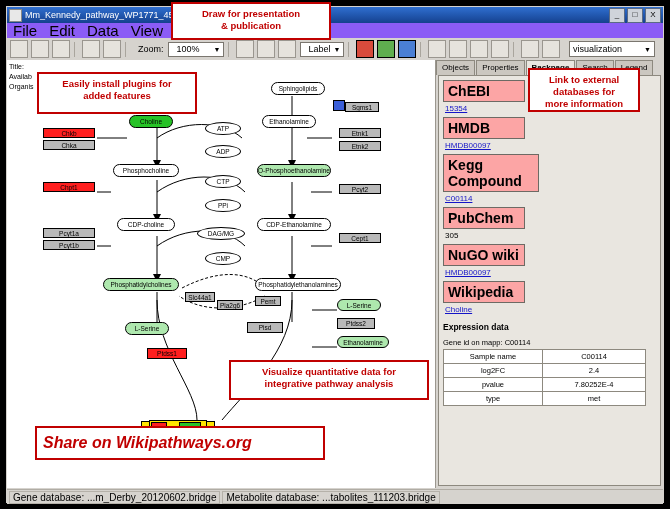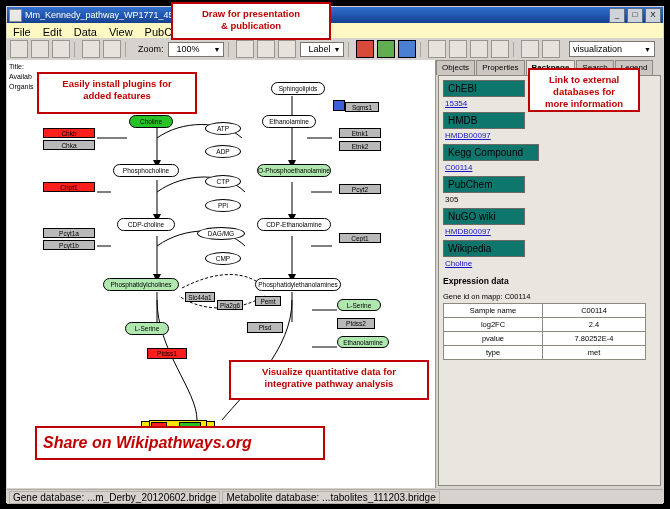--- a/index.html
+++ b/index.html
@@ -9,22 +9,22 @@
   
   .titlebar{position:absolute;left:1px;top:1px;width:656px;height:16px;
     background:linear-gradient(#2f6fd0,#15418f);color:#fff;font-size:9px;display:flex;align-items:center;}
   .titlebar .ticon{width:11px;height:11px;margin:0 3px 0 2px;background:#e8e8e8;border:1px solid #888;}
   .titlebar .tlabel{flex:1;white-space:nowrap;overflow:hidden;}
   .winbtns{display:flex;gap:2px;margin-right:2px;}
   .winbtns span{width:14px;height:13px;background:#cfd3da;border:1px solid #5a6a85;color:#000;
     font-size:8px;line-height:11px;text-align:center;display:block;}
 
   
-  .menubar{position:absolute;left:1px;top:17px;width:656px;height:15px;background:#fef9c3;
-    border-bottom:1px solid #b4b0a8;display:flex;align-items:flex-end;font-size:11px;}
+  .menubar{position:absolute;left:1px;top:17px;width:656px;height:15px;background:#8b5cf6;
+    border-bottom:1px solid #b4b0a8;display:flex;align-items:center;font-size:15px;}
   .menubar div{padding:0 6px;}
 
   
   .toolbar{position:absolute;left:1px;top:32px;width:656px;height:22px;background:#d6d3ce;
     display:flex;align-items:center;border-bottom:1px solid #b0aca4;}
   .tbtn{width:16px;height:16px;margin-left:3px;background:#e6e3dd;border:1px solid #9a968f;}
   .tbtn.red{background:#d84b3c;}
   .tbtn.green{background:#5fae4f;}
   .tbtn.blue{background:#4a7fd4;}
   .tsep{width:1px;height:15px;background:#a9a59d;margin:0 4px;}
@@ -57,21 +57,21 @@
   .yel{background:#ffe400;border:1px solid #000;}
 
   svg.wires{position:absolute;left:0;top:0;width:428px;height:428px;}
 
   
   .tabrow{position:absolute;left:0;top:0;width:227px;height:15px;display:flex;font-size:8px;}
   .tab{padding:2px 5px 1px 5px;border:1px solid #8d897f;border-bottom:none;background:#cbc7c0;margin-right:1px;}
   .tab.active{background:#e9e6e0;font-weight:bold;}
   .panelbody{position:absolute;left:2px;top:15px;width:223px;height:411px;background:#e9e6e0;
     border:1px solid #8d897f;box-sizing:border-box;overflow:hidden;}
-  .secbox{margin:4px 0 0 4px;background:#0f766e;border:1px solid #6d6a64;font-size:10px;font-weight:normal;
+  .secbox{margin:4px 0 0 4px;background:#fca5a5;border:1px solid #6d6a64;font-size:14px;font-weight:bold;
     padding:2px 4px;display:inline-block;}
   .link{margin:2px 0 0 6px;font-size:8px;color:#1414c8;text-decoration:underline;}
   .plain{margin:2px 0 0 6px;font-size:8px;color:#000;}
   .exph{margin:8px 0 0 4px;font-size:8.5px;font-weight:bold;}
   .geneid{margin:6px 0 2px 4px;font-size:7.5px;}
   table.expr{margin-left:4px;border-collapse:collapse;font-size:7.5px;background:#fff;}
   table.expr td{border:1px solid #8d897f;padding:1px 21px;height:11px;}
   table.expr td.k{width:56px;text-align:center;}
   table.expr td.v{width:60px;text-align:center;}
 

